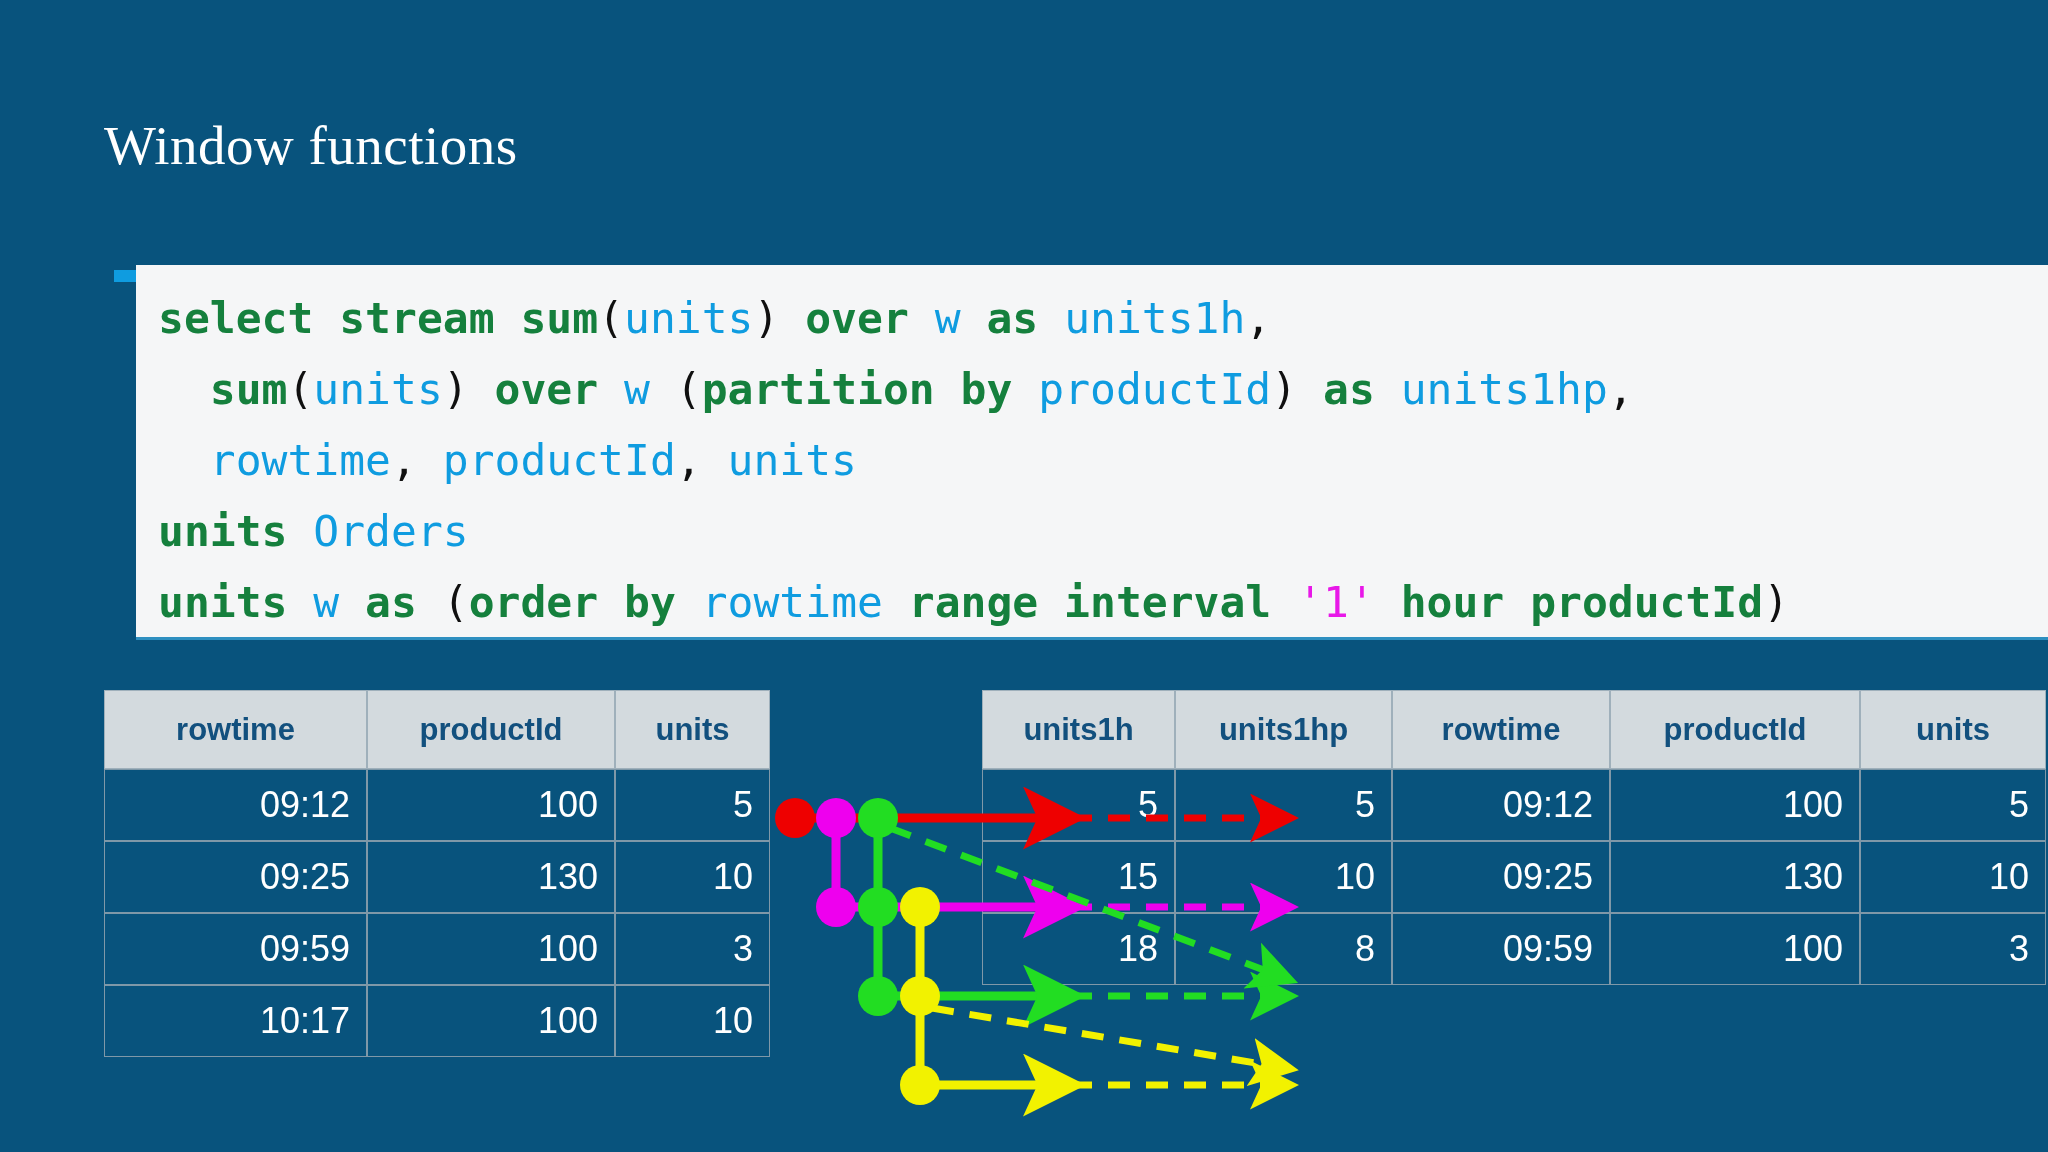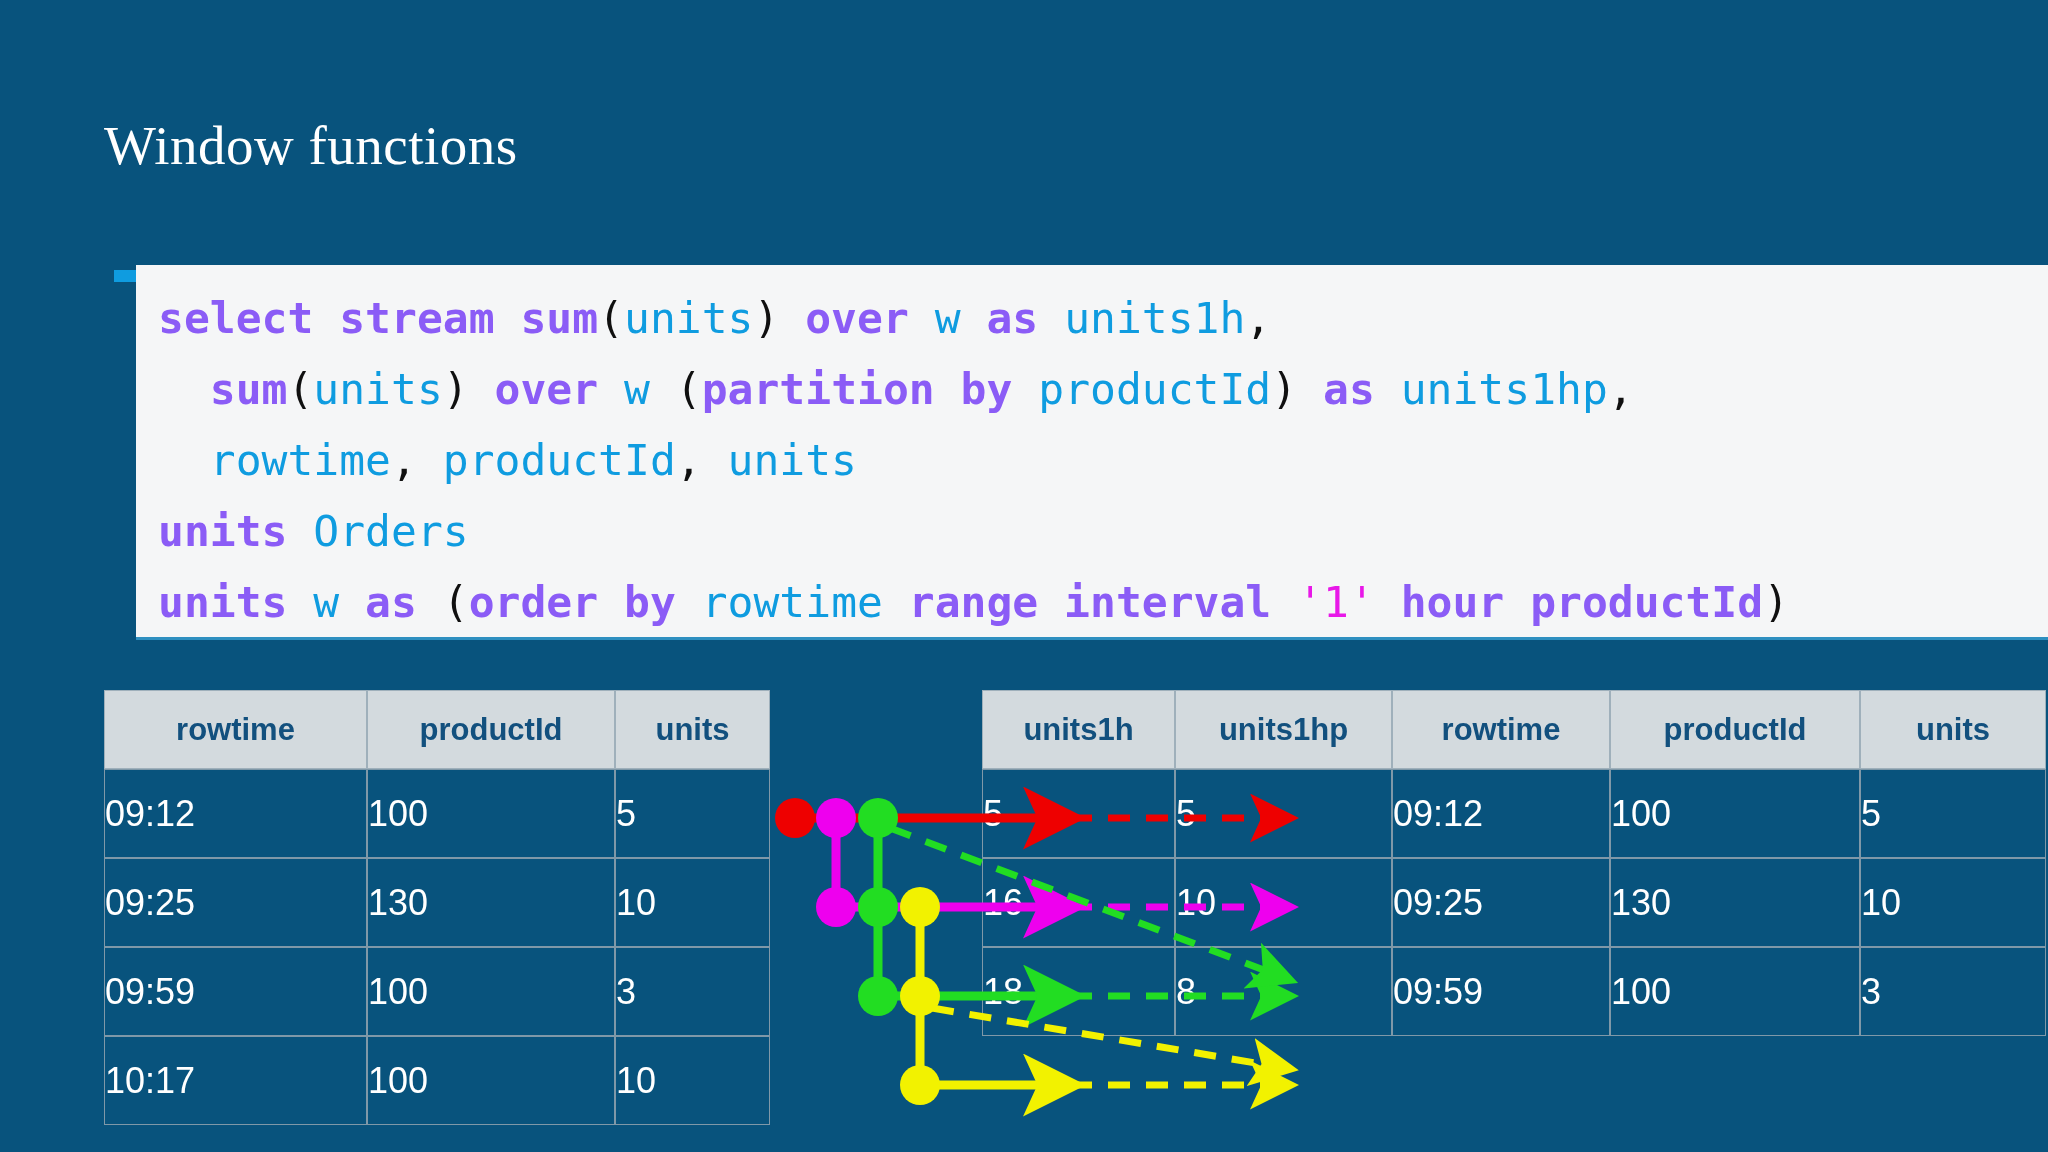--- a/index.html
+++ b/index.html
@@ -39,21 +39,21 @@
     width:1912px; height:375px;
     background:#f5f6f7;
     border-bottom:3px solid #2e8fc0;
     padding:18px 0 0 22px;
     font-family:"DejaVu Sans Mono","Liberation Mono",monospace;
     font-size:43px;
     line-height:71px;
     white-space:pre;
     color:#111111;
   }
-  .kw{ color:#8b5cf6; font-weight:bold;margin-top:11px; }
+  .kw{ color:#15803d; font-weight:bold;margin-top:11px; }
   .id{ color:#0f9ce0; }
   .pn{ color:#101010; }
   .st{ color:#e818e8; }
 
   
   .tbl{
     position:absolute;
     border-collapse:separate;
     border-spacing:0;
     table-layout:fixed;
@@ -66,21 +66,22 @@
     text-align:center;
     height:79px;
     border:1px solid #9fb0bb;
     font-family:"Liberation Sans", sans-serif;
   }
   .tbl td{
     background:#08537d;
     color:#ffffff;
     font-size:36px;
     font-weight:400;
-    height:89px;
+    text-align:right;
+    height:72px;
     padding-right:16px;
     border:1px solid #7f98a8;
     font-family:"Liberation Sans", sans-serif;
   }
 
   #left-table{ left:104px; top:690px; width:666px; }
   #right-table{ left:982px; top:690px; width:1064px; }
 
   
   #diagram{
@@ -147,21 +148,21 @@
   </thead>
   <tbody>
     <tr>
       <td>5</td>
       <td>5</td>
       <td>09:12</td>
       <td>100</td>
       <td>5</td>
     </tr>
     <tr>
-      <td>16</td>
+      <td>15</td>
       <td>10</td>
       <td>09:25</td>
       <td>130</td>
       <td>10</td>
     </tr>
     <tr>
       <td>18</td>
       <td>8</td>
       <td>09:59</td>
       <td>100</td>

